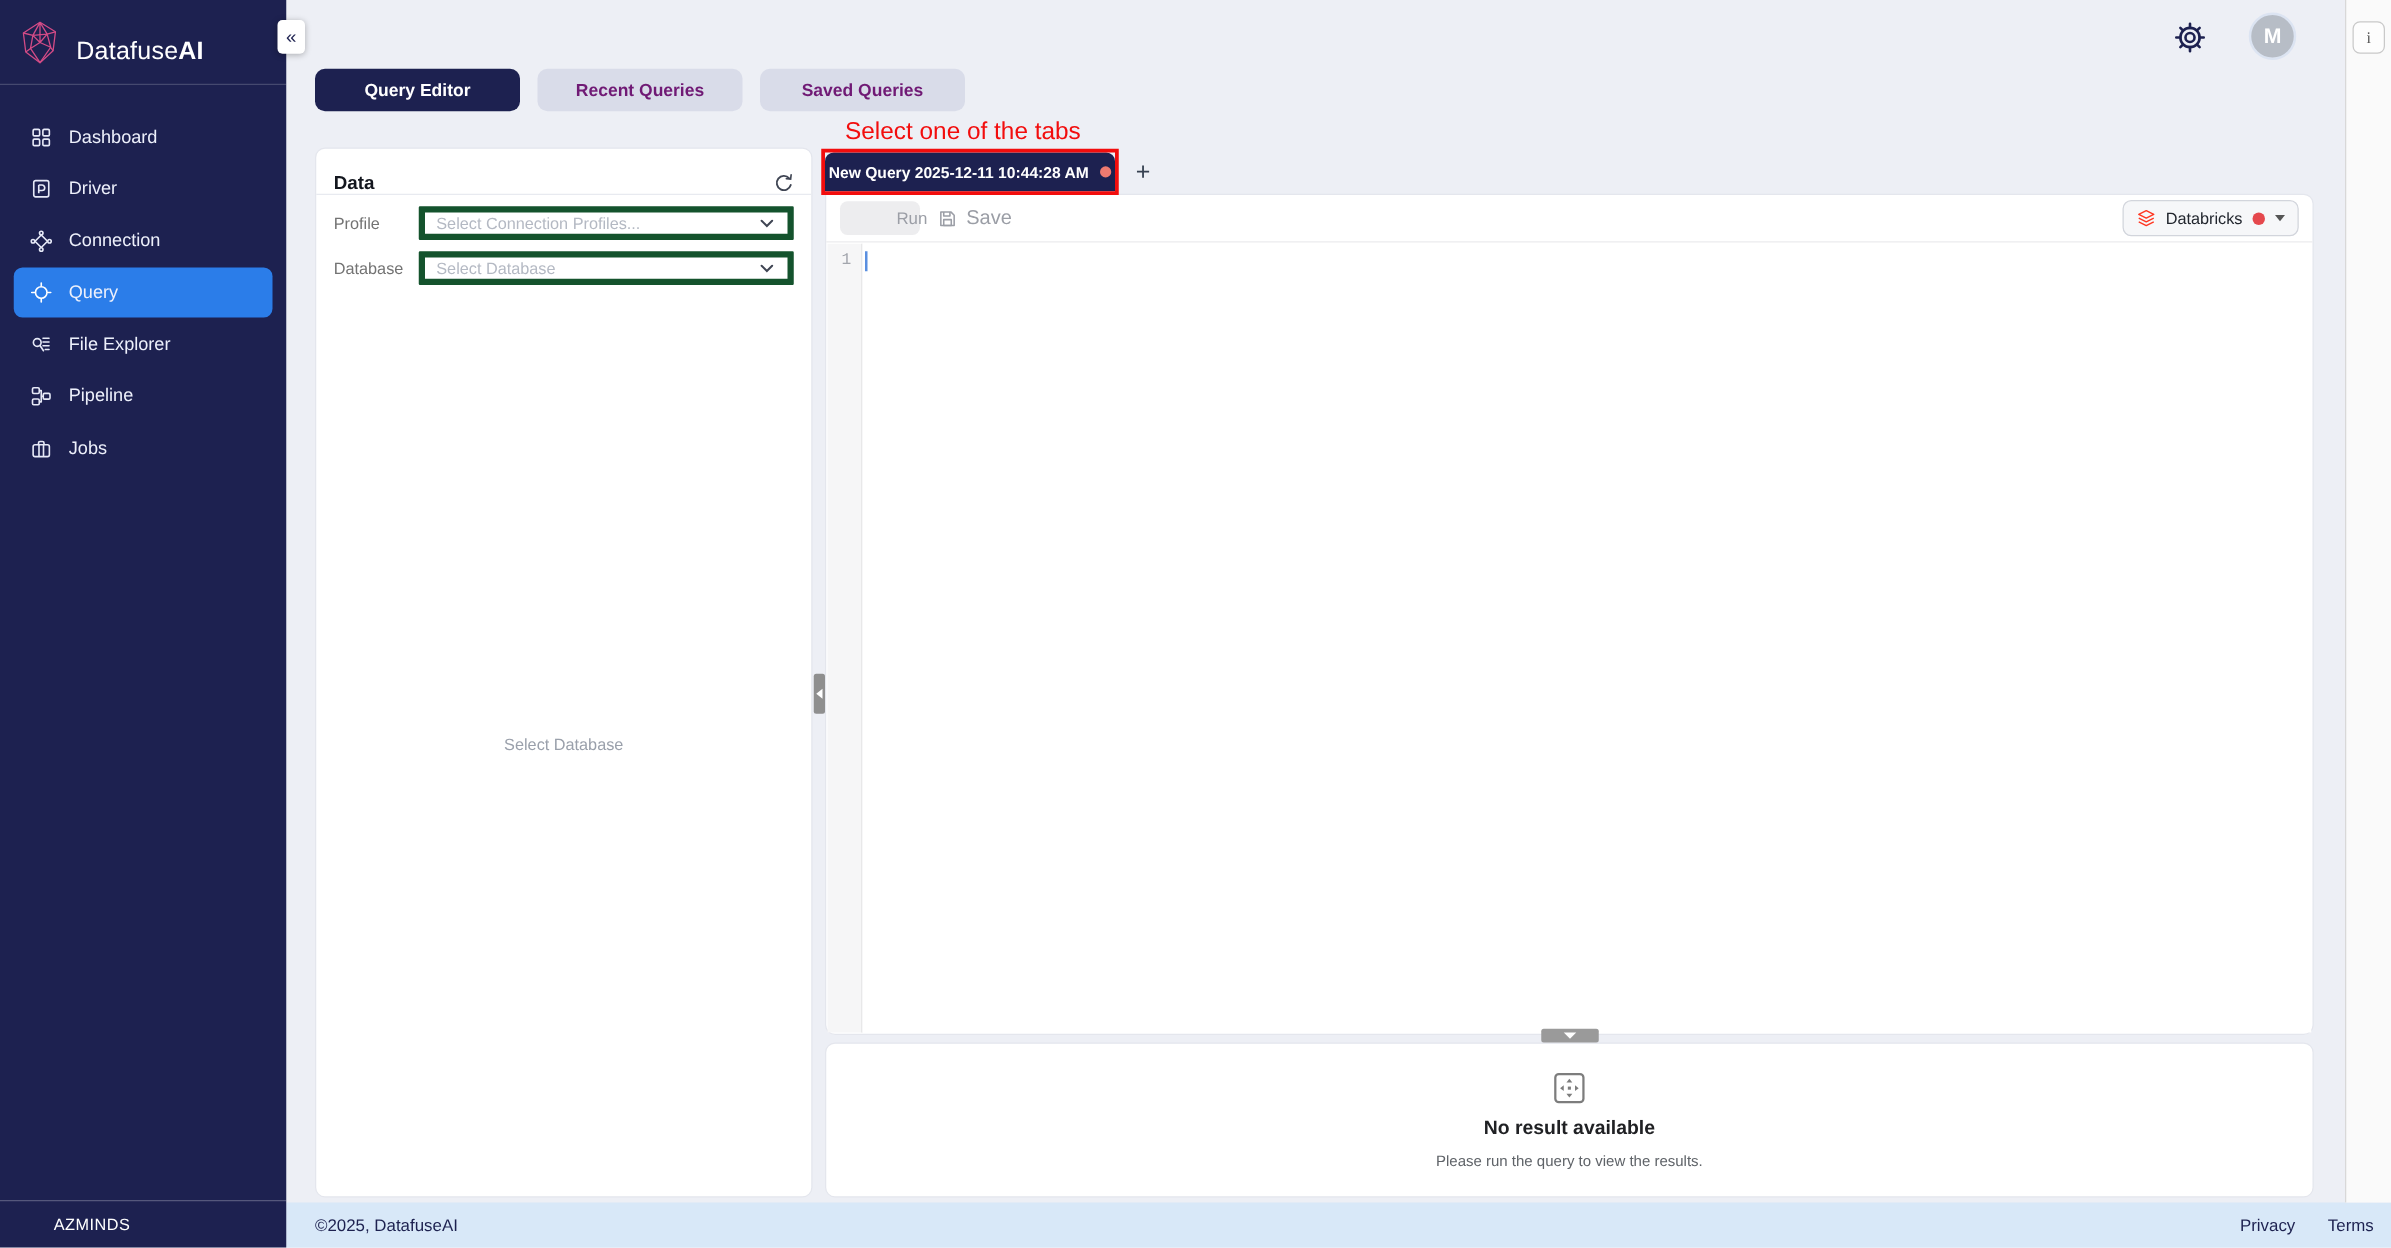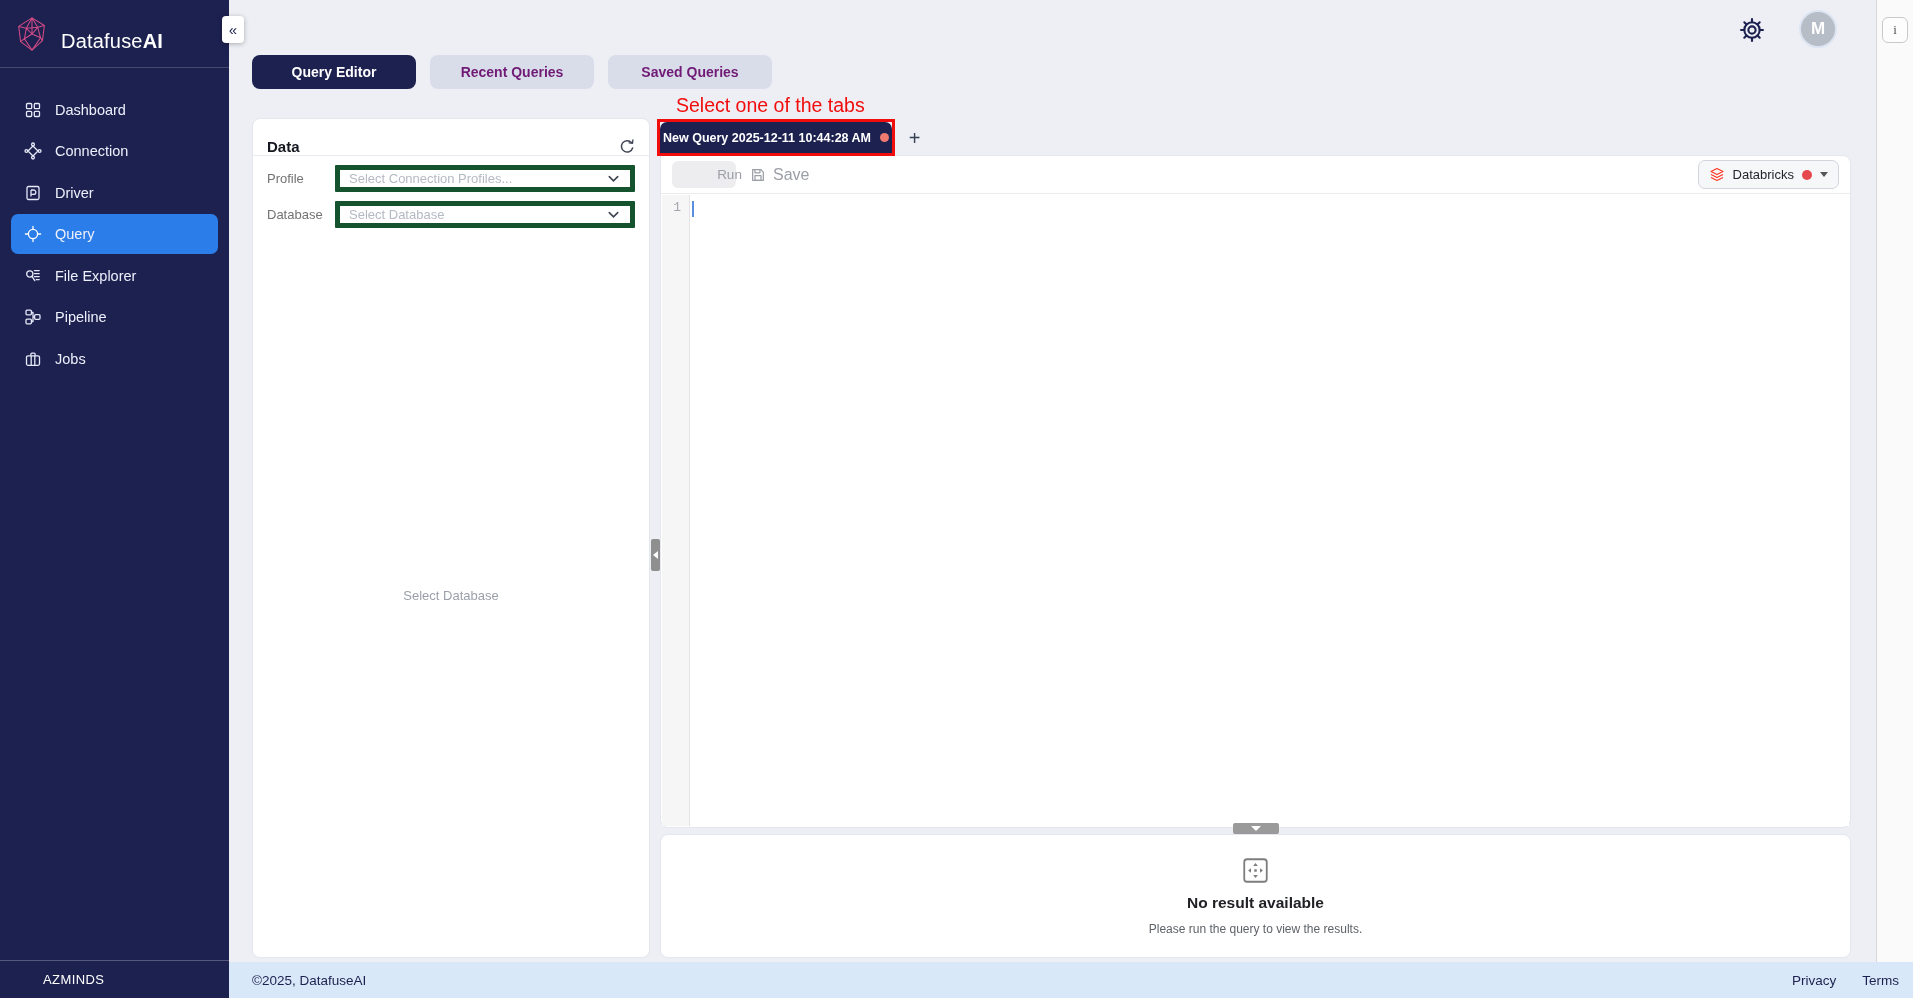--- a/index.html
+++ b/index.html
@@ -103,37 +103,37 @@
               <rect x="10.3" y="2.5" width="5.2" height="5.2" rx="1"></rect>
             <rect x="2.5" y="10.3" width="5.2" height="5.2" rx="1"></rect>
               <rect x="10.3" y="10.3" width="5.2" height="5.2" rx="1"></rect>
           </svg>
         </span>
         <span>Dashboard</span>
       </div>
       <div class="nav-item">
         <span class="nav-icon">
           <svg viewBox="0 0 18 18" width="18" height="18" fill="none" stroke="#e6e9f7" stroke-width="1.3" stroke-linejoin="round">
+            <rect x="3" y="2.5" width="12" height="13" rx="1.5"></rect>
+            <path d="M7 6 v6.5 M7 6 h2.6 a2.2 2.2 0 0 1 0 4.4 H7"></path>
+          </svg>
+        </span>
+        <span>Driver</span>
+      </div>
+      <div class="nav-item">
+        <span class="nav-icon">
+          <svg viewBox="0 0 18 18" width="18" height="18" fill="none" stroke="#e6e9f7" stroke-width="1.3" stroke-linejoin="round">
             <path d="M9 4 L14 9 9 14 4 9 Z"></path>
             <circle cx="9" cy="2.4" r="1.4"></circle>
               <circle cx="15.6" cy="9" r="1.4"></circle>
               <circle cx="9" cy="15.6" r="1.4"></circle>
               <circle cx="2.4" cy="9" r="1.4"></circle>
           </svg>
         </span>
         <span>Connection</span>
-      </div>
-      <div class="nav-item">
-        <span class="nav-icon">
-          <svg viewBox="0 0 18 18" width="18" height="18" fill="none" stroke="#e6e9f7" stroke-width="1.3" stroke-linejoin="round">
-            <rect x="3" y="2.5" width="12" height="13" rx="1.5"></rect>
-            <path d="M7 6 v6.5 M7 6 h2.6 a2.2 2.2 0 0 1 0 4.4 H7"></path>
-          </svg>
-        </span>
-        <span>Driver</span>
       </div>
       <div class="nav-item active">
         <span class="nav-icon">
           <svg viewBox="0 0 18 18" width="18" height="18" fill="none" stroke="#ffffff" stroke-width="1.3" stroke-linecap="round">
             <circle cx="9" cy="9" r="4.6"></circle>
             <path d="M9 1.4 V3.8 M9 14.2 V16.6 M1.4 9 H3.8 M14.2 9 H16.6"></path>
           </svg>
         </span>
         <span>Query</span>
       </div>

